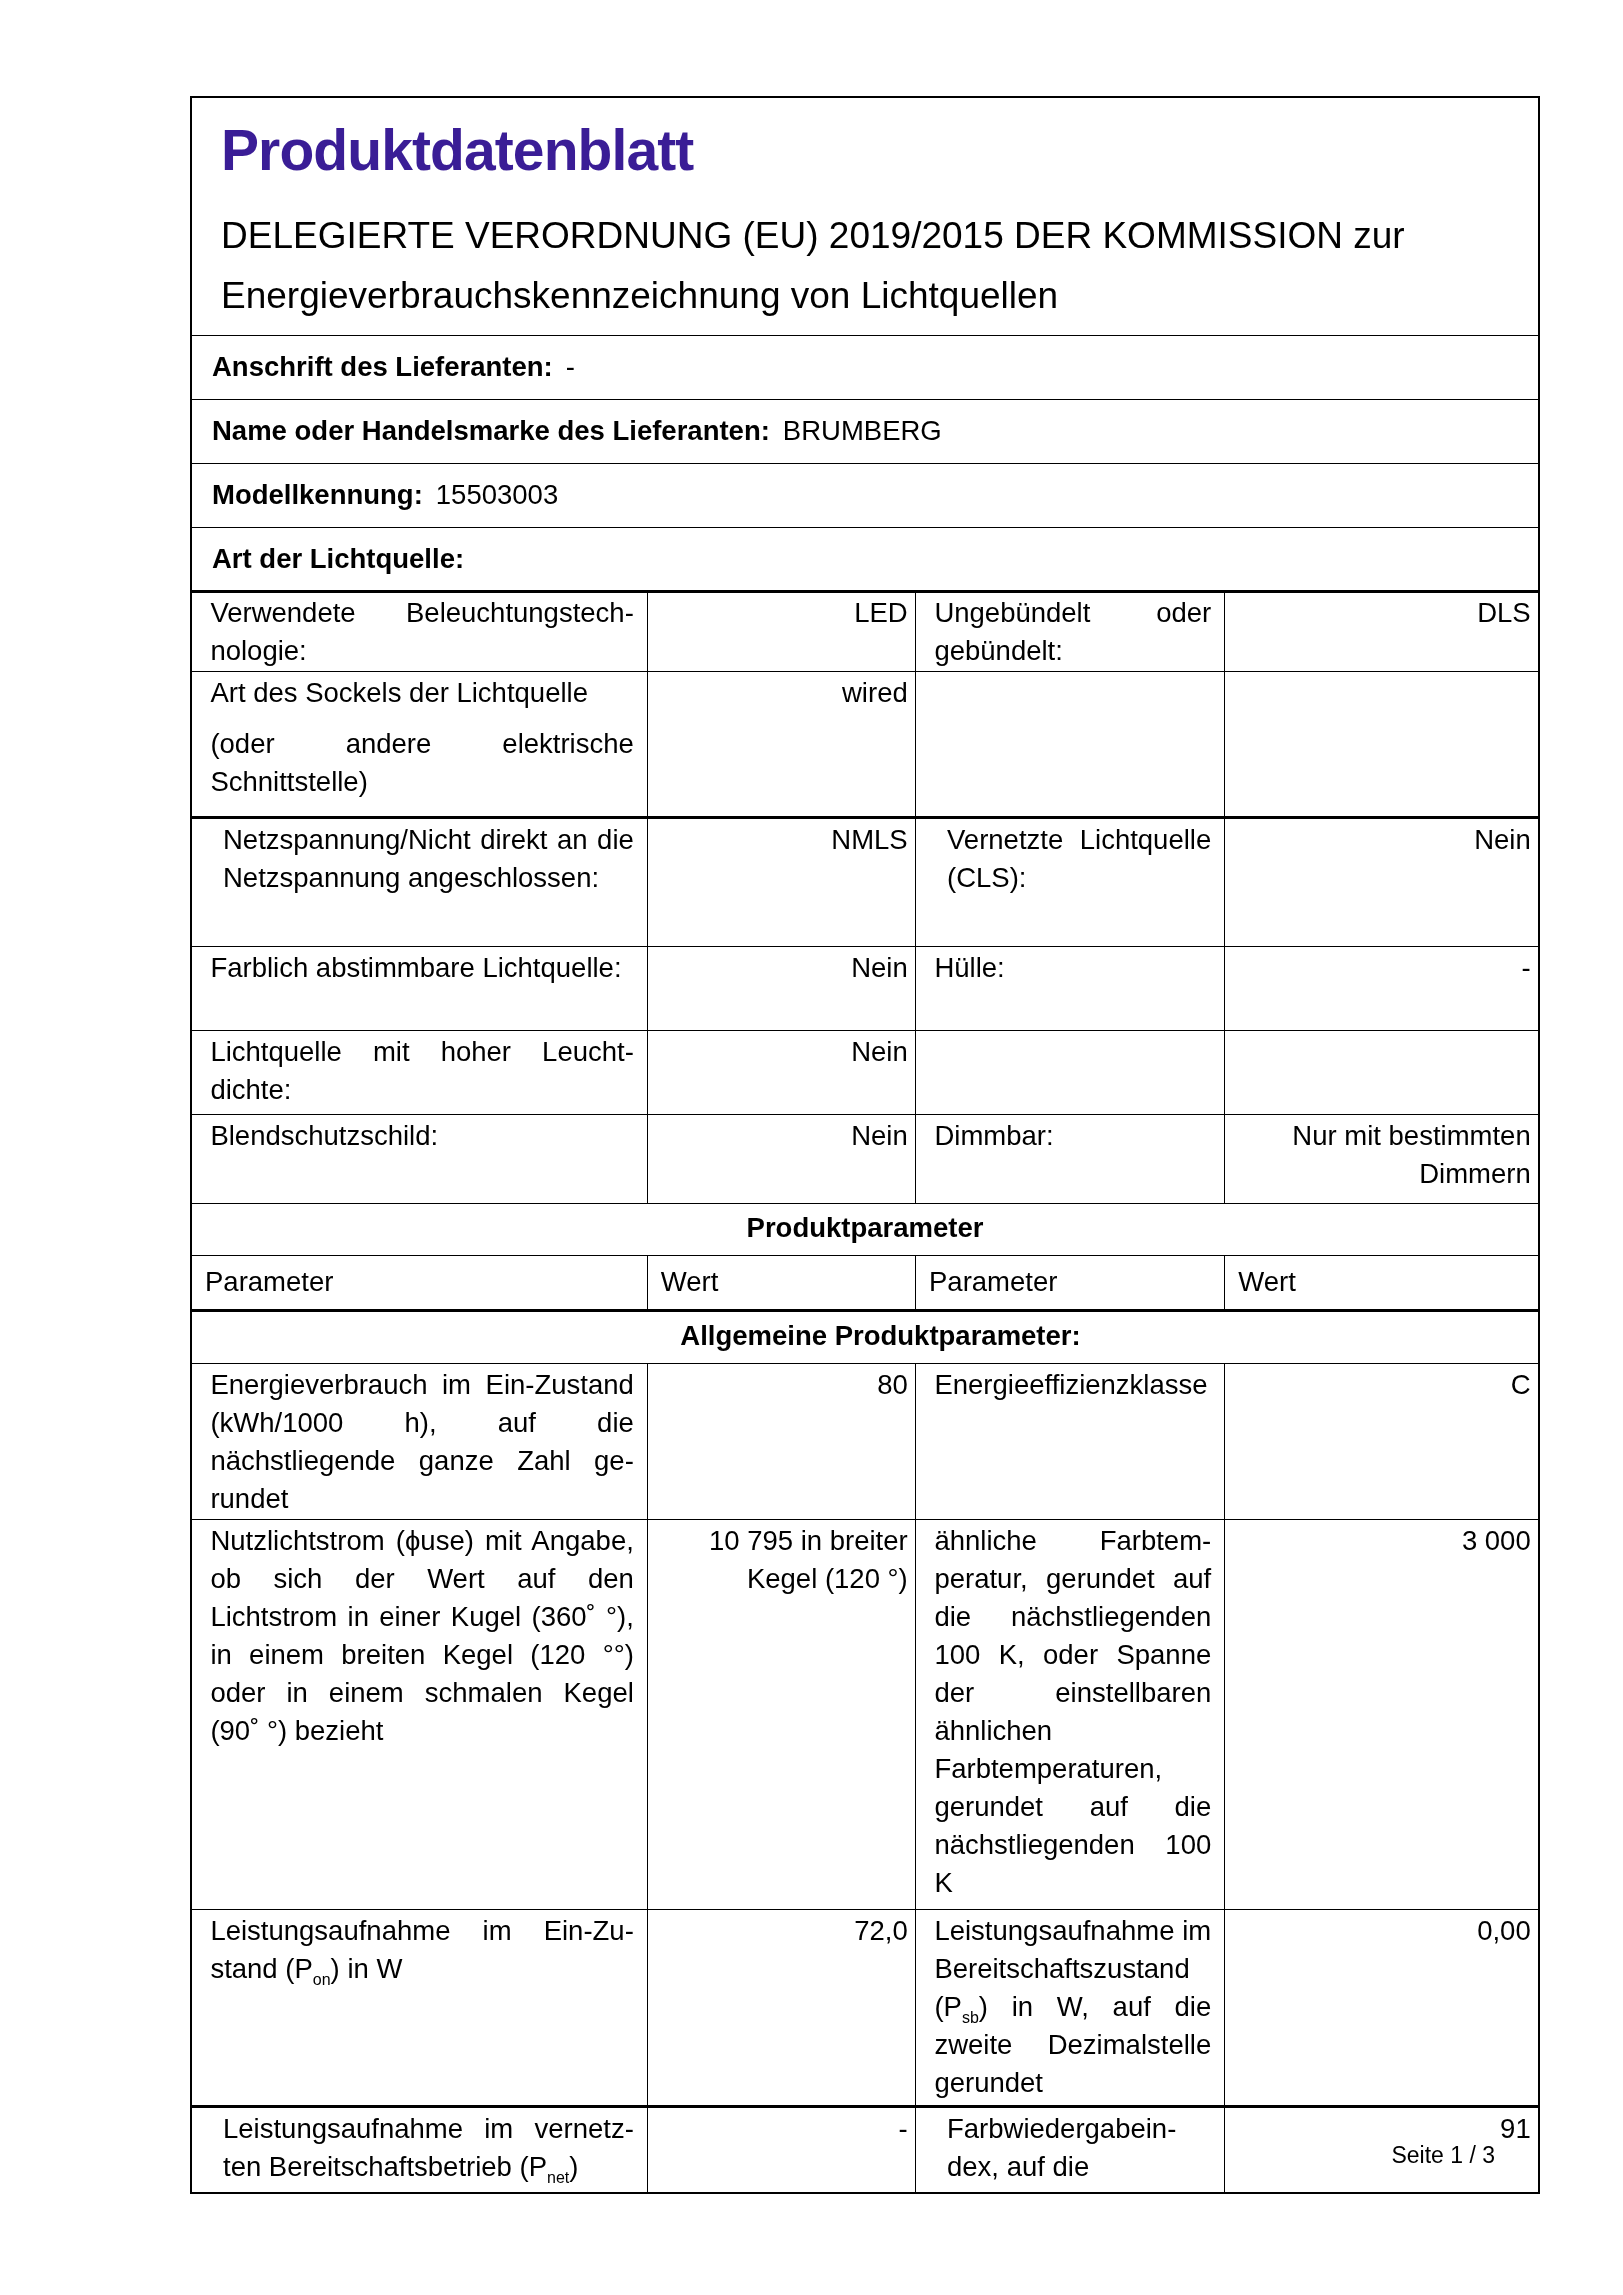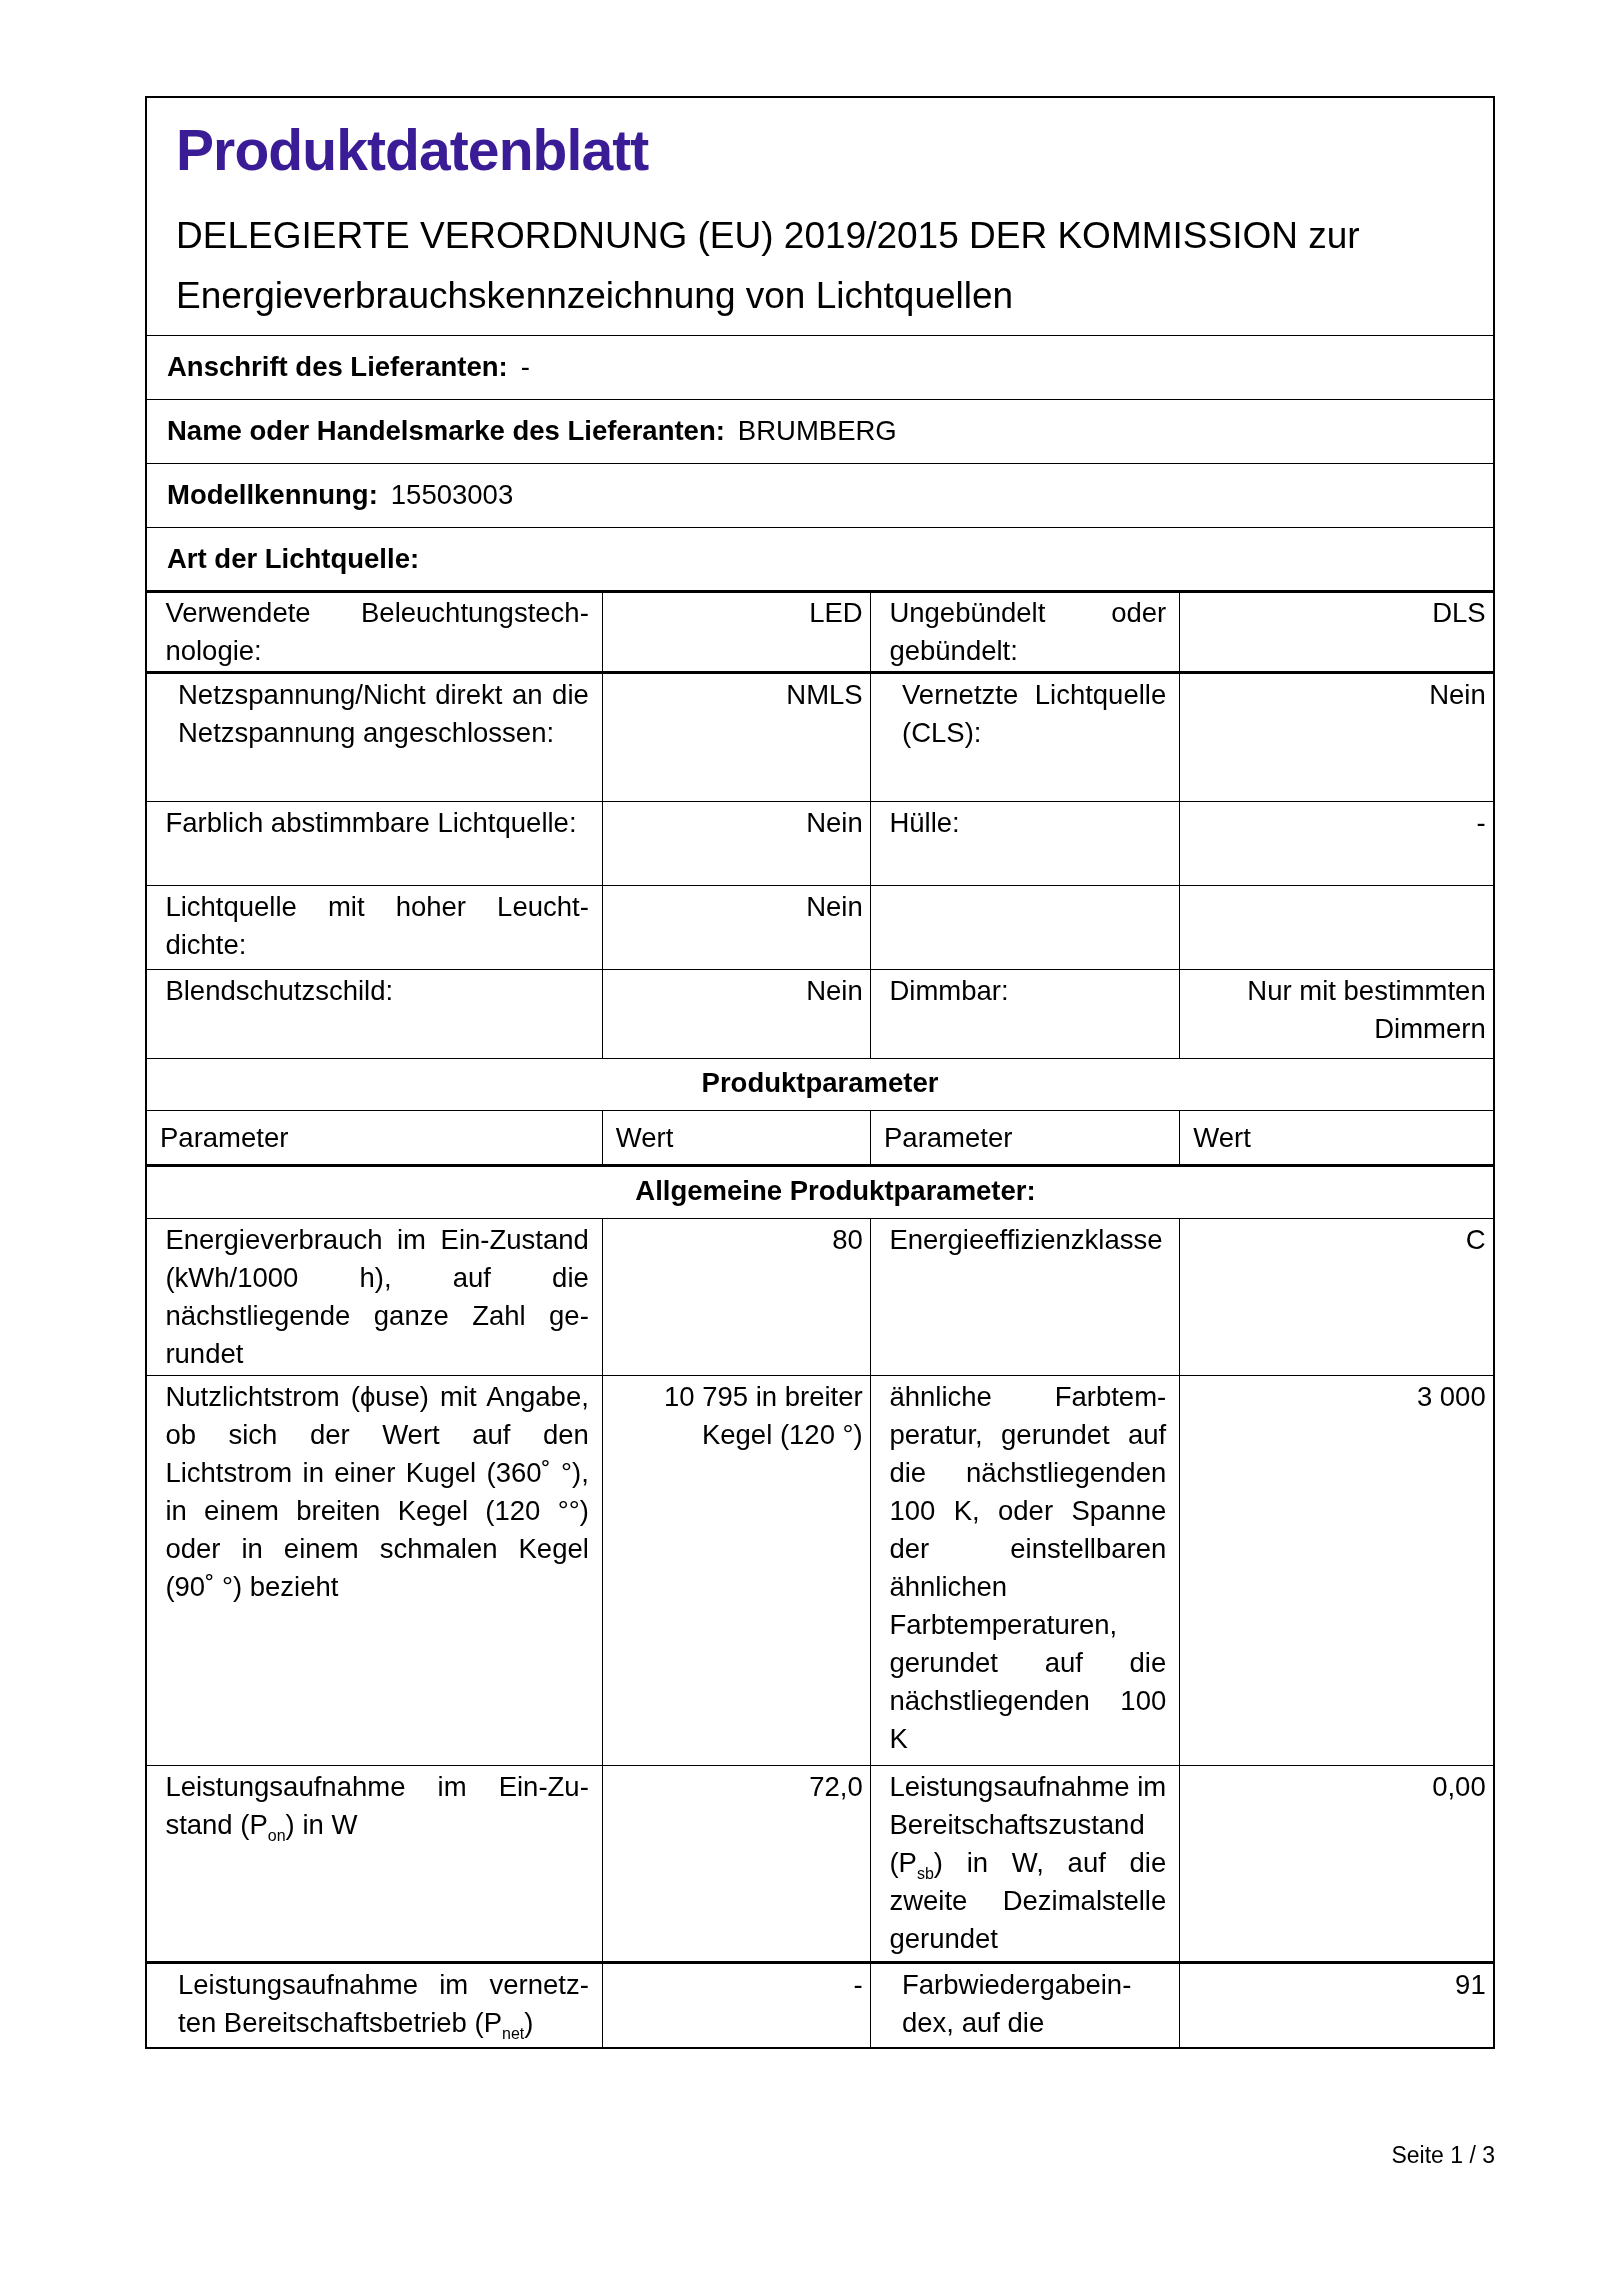--- a/index.html
+++ b/index.html
@@ -8,21 +8,21 @@
     font-family: "Liberation Sans", sans-serif;
     color: #000;
     width: 1624px;
     height: 2296px;
     position: relative;
     overflow: hidden;
   }
   .sheet { position: absolute; left: 0; top: 0; width: 1624px; height: 2296px; background: #fff; }
   .doc { position: absolute; left: 145px; top: 96px; width: 1350px; }
 
-  table { border-collapse: collapse; table-layout: fixed; width: 1350px; }
+  table { border-collapse: collapse; table-layout: fixed; width: 1350px; margin-left: 45px; }
   table.bordered { border: 2.8px solid #000; }
   td { border: 1.8px solid #000; vertical-align: top; font-size: 27.5px; line-height: 38px; }
 
   
   .title-cell { padding: 20px 27.5px 9.2px 29px; height: 207px; }
   .doc-title {
     font-size: 57px;
     line-height: 64px;
     font-weight: bold;
     letter-spacing: -0.9px;
@@ -113,20 +113,29 @@
       </colgroup>
 
       <tbody>
           <tr class="rh78">
         <td class="lbl">Verwendete Beleuchtungstech­nologie:</td>
         <td class="val">LED</td>
         <td class="lbl">Ungebündelt oder gebündelt:</td>
         <td class="val">DLS</td>
       </tr>
 
+      <tr class="rh142">
+        <td class="lbl">
+          <p>Art des Sockels der Lichtquelle</p>
+          <p>(oder andere elektrische Schnittstelle)</p>
+        </td>
+        <td class="val">wired</td>
+        <td class="lbl"></td>
+        <td class="val"></td>
+      </tr>
 
       <tr class="rh140 bt4">
         <td class="lbl">Netzspannung/Nicht direkt an die Netzspannung angeschlos­sen:</td>
         <td class="val">NMLS</td>
         <td class="lbl">Vernetzte Lichtquel­le (CLS):</td>
         <td class="val">Nein</td>
       </tr>
 
       <tr class="rh92">
         <td class="lbl">Farblich abstimmbare Licht­quelle:</td>

